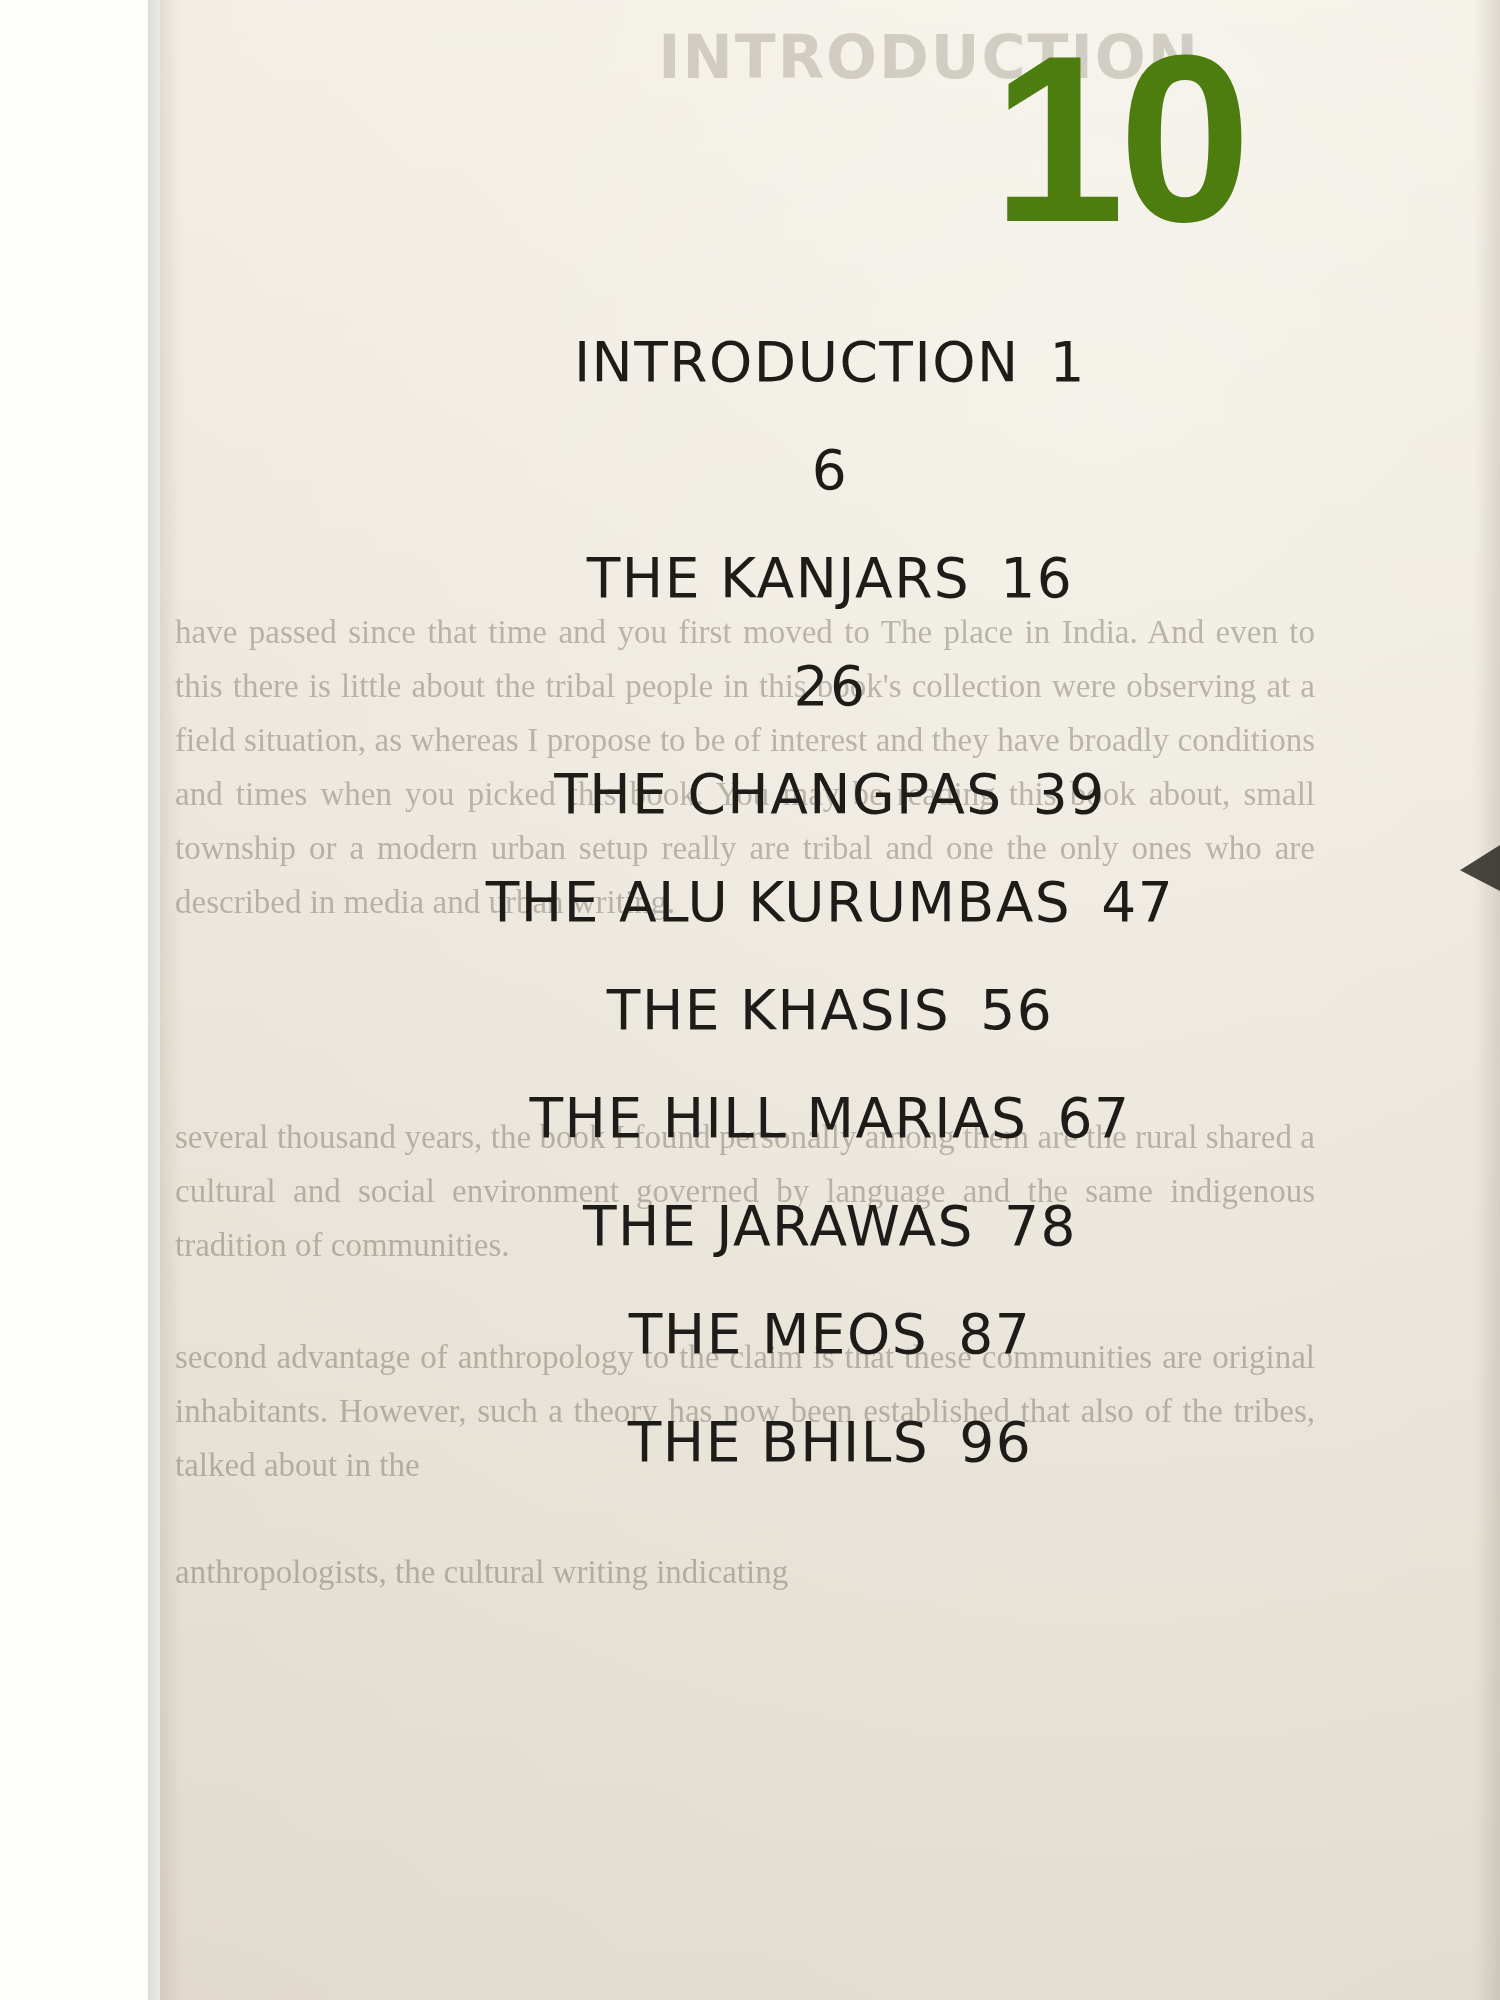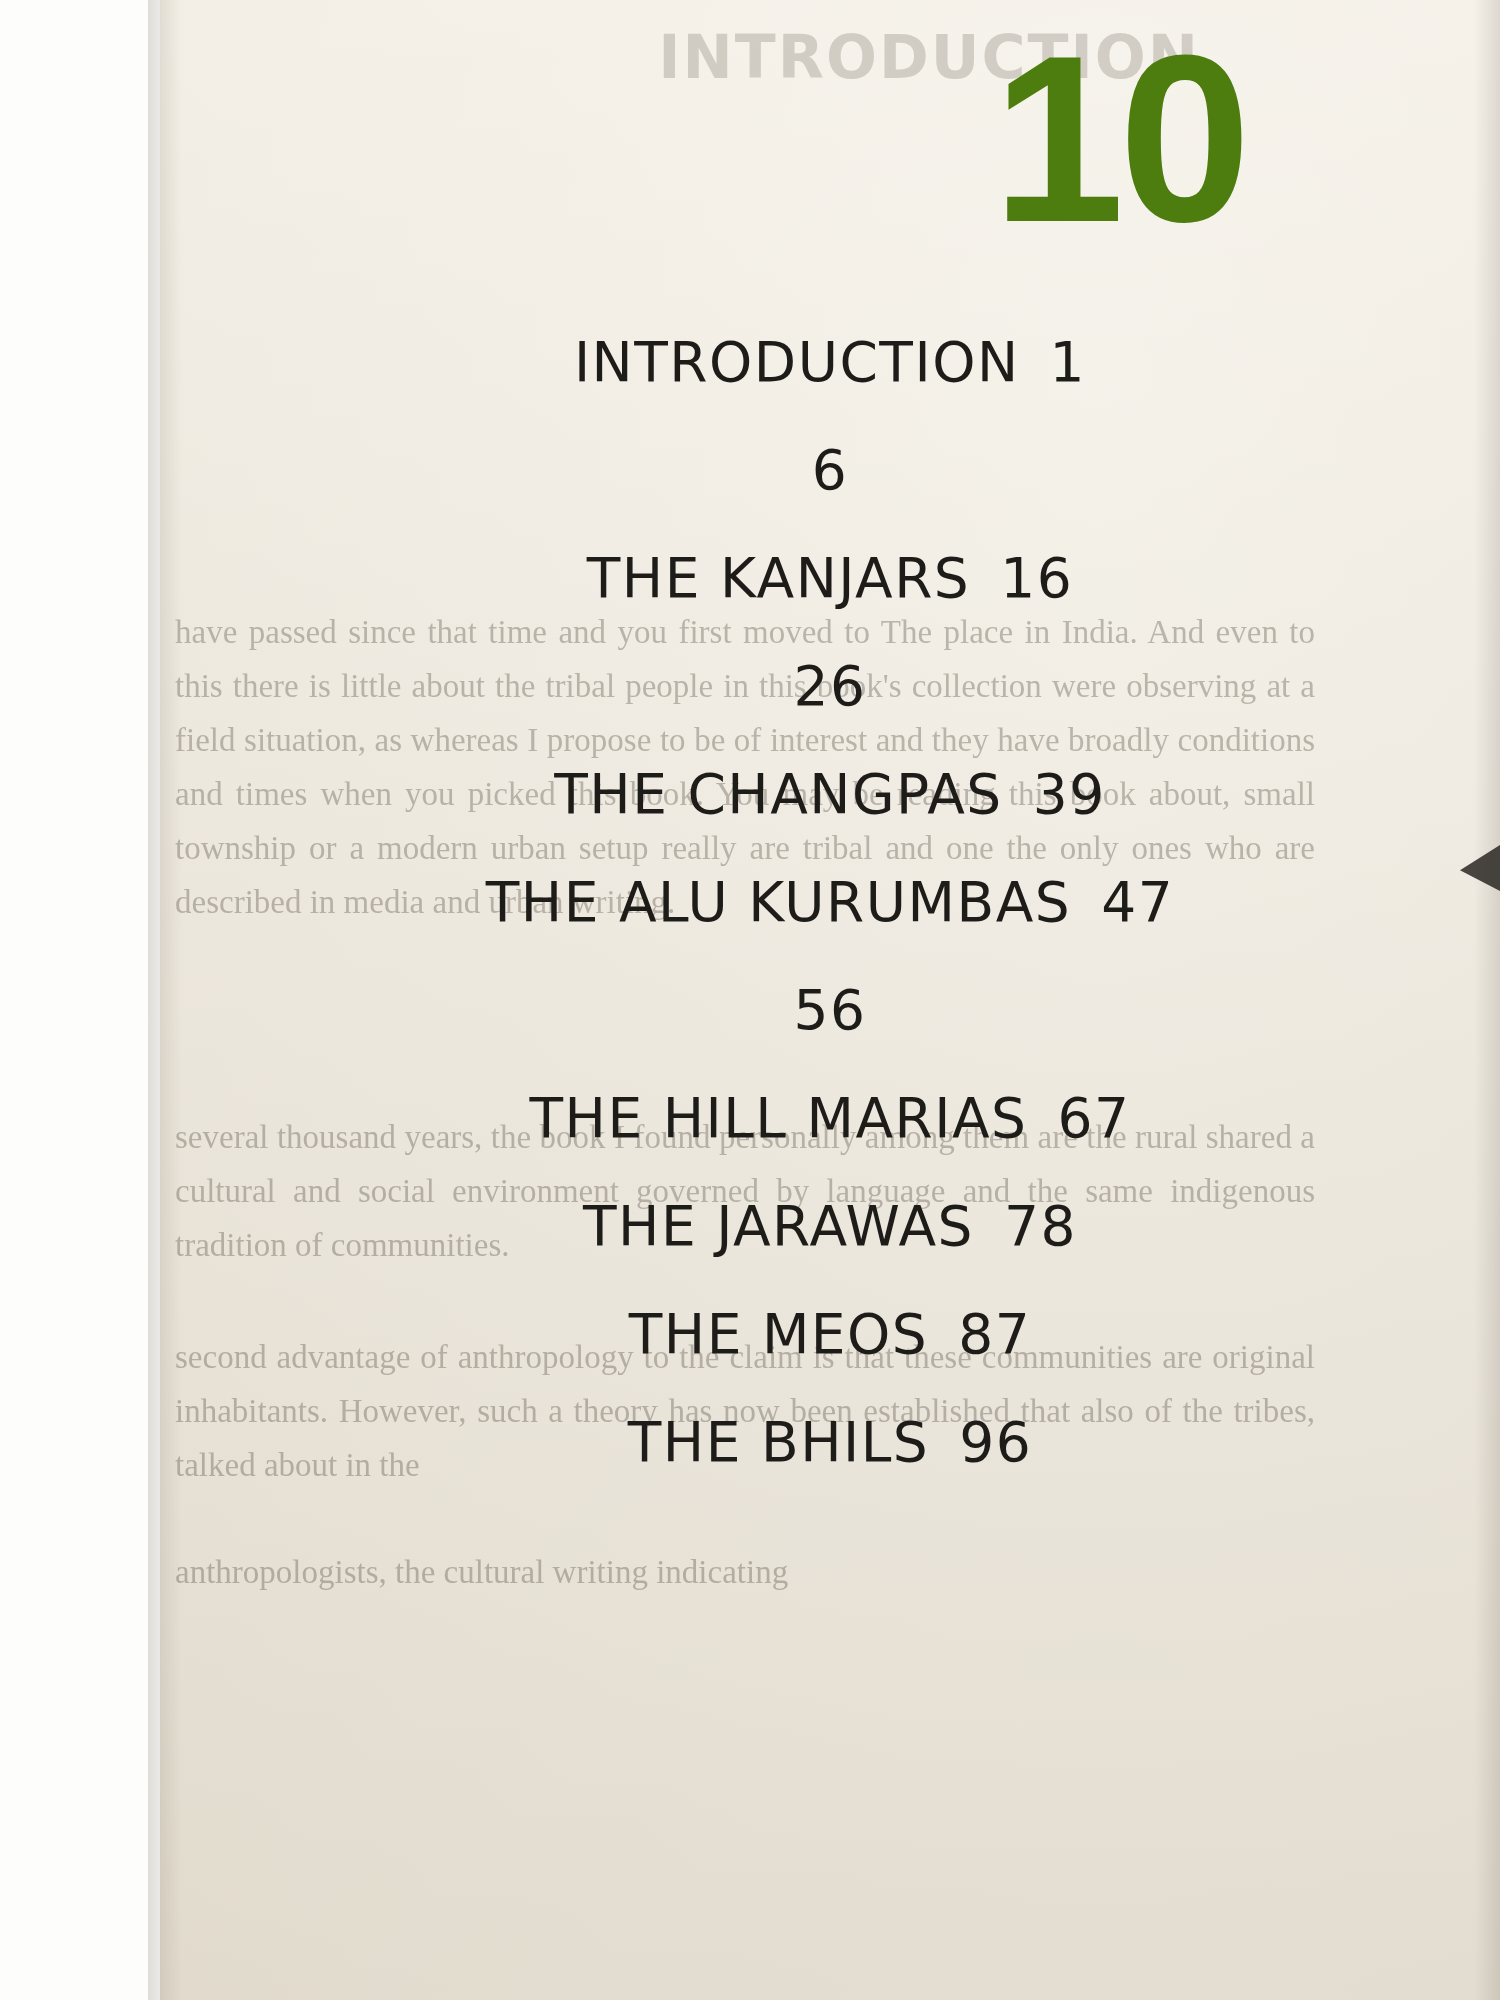--- a/index.html
+++ b/index.html
@@ -187,20 +187,21 @@
       <span class="toc-title">THE CHANGPAS</span>
       <span class="toc-page">39</span>
     </div>
 
     <div class="toc-row">
       <span class="toc-title">THE ALU KURUMBAS</span>
       <span class="toc-page">47</span>
     </div>
 
     <div class="toc-row">
+      <span class="toc-title">THE KHASIS</span>
       <span class="toc-page">56</span>
     </div>
 
     <div class="toc-row">
       <span class="toc-title">THE HILL MARIAS</span>
       <span class="toc-page">67</span>
     </div>
 
     <div class="toc-row">
       <span class="toc-title">THE JARAWAS</span>

